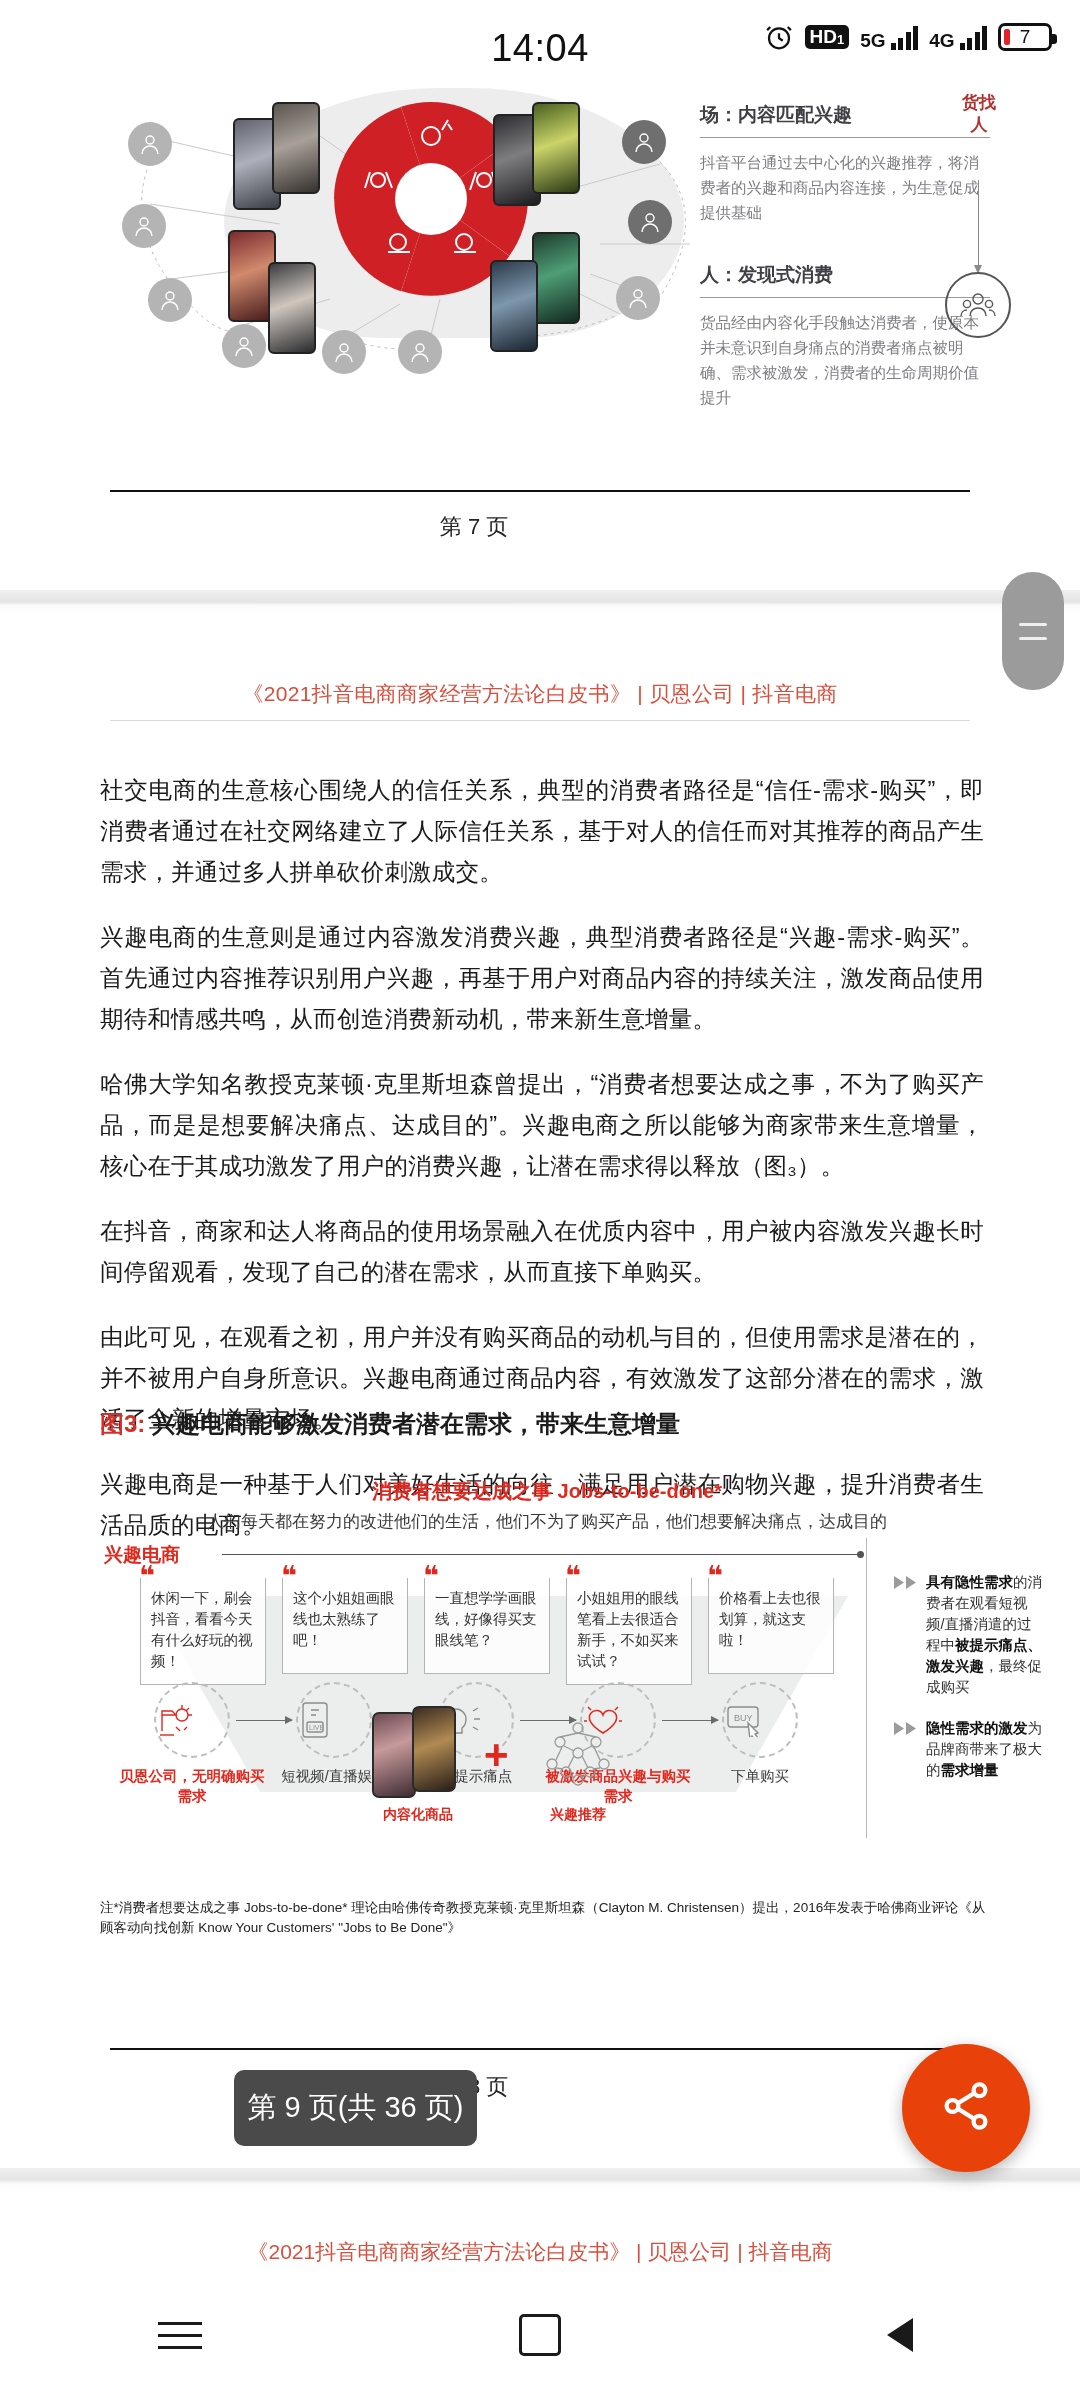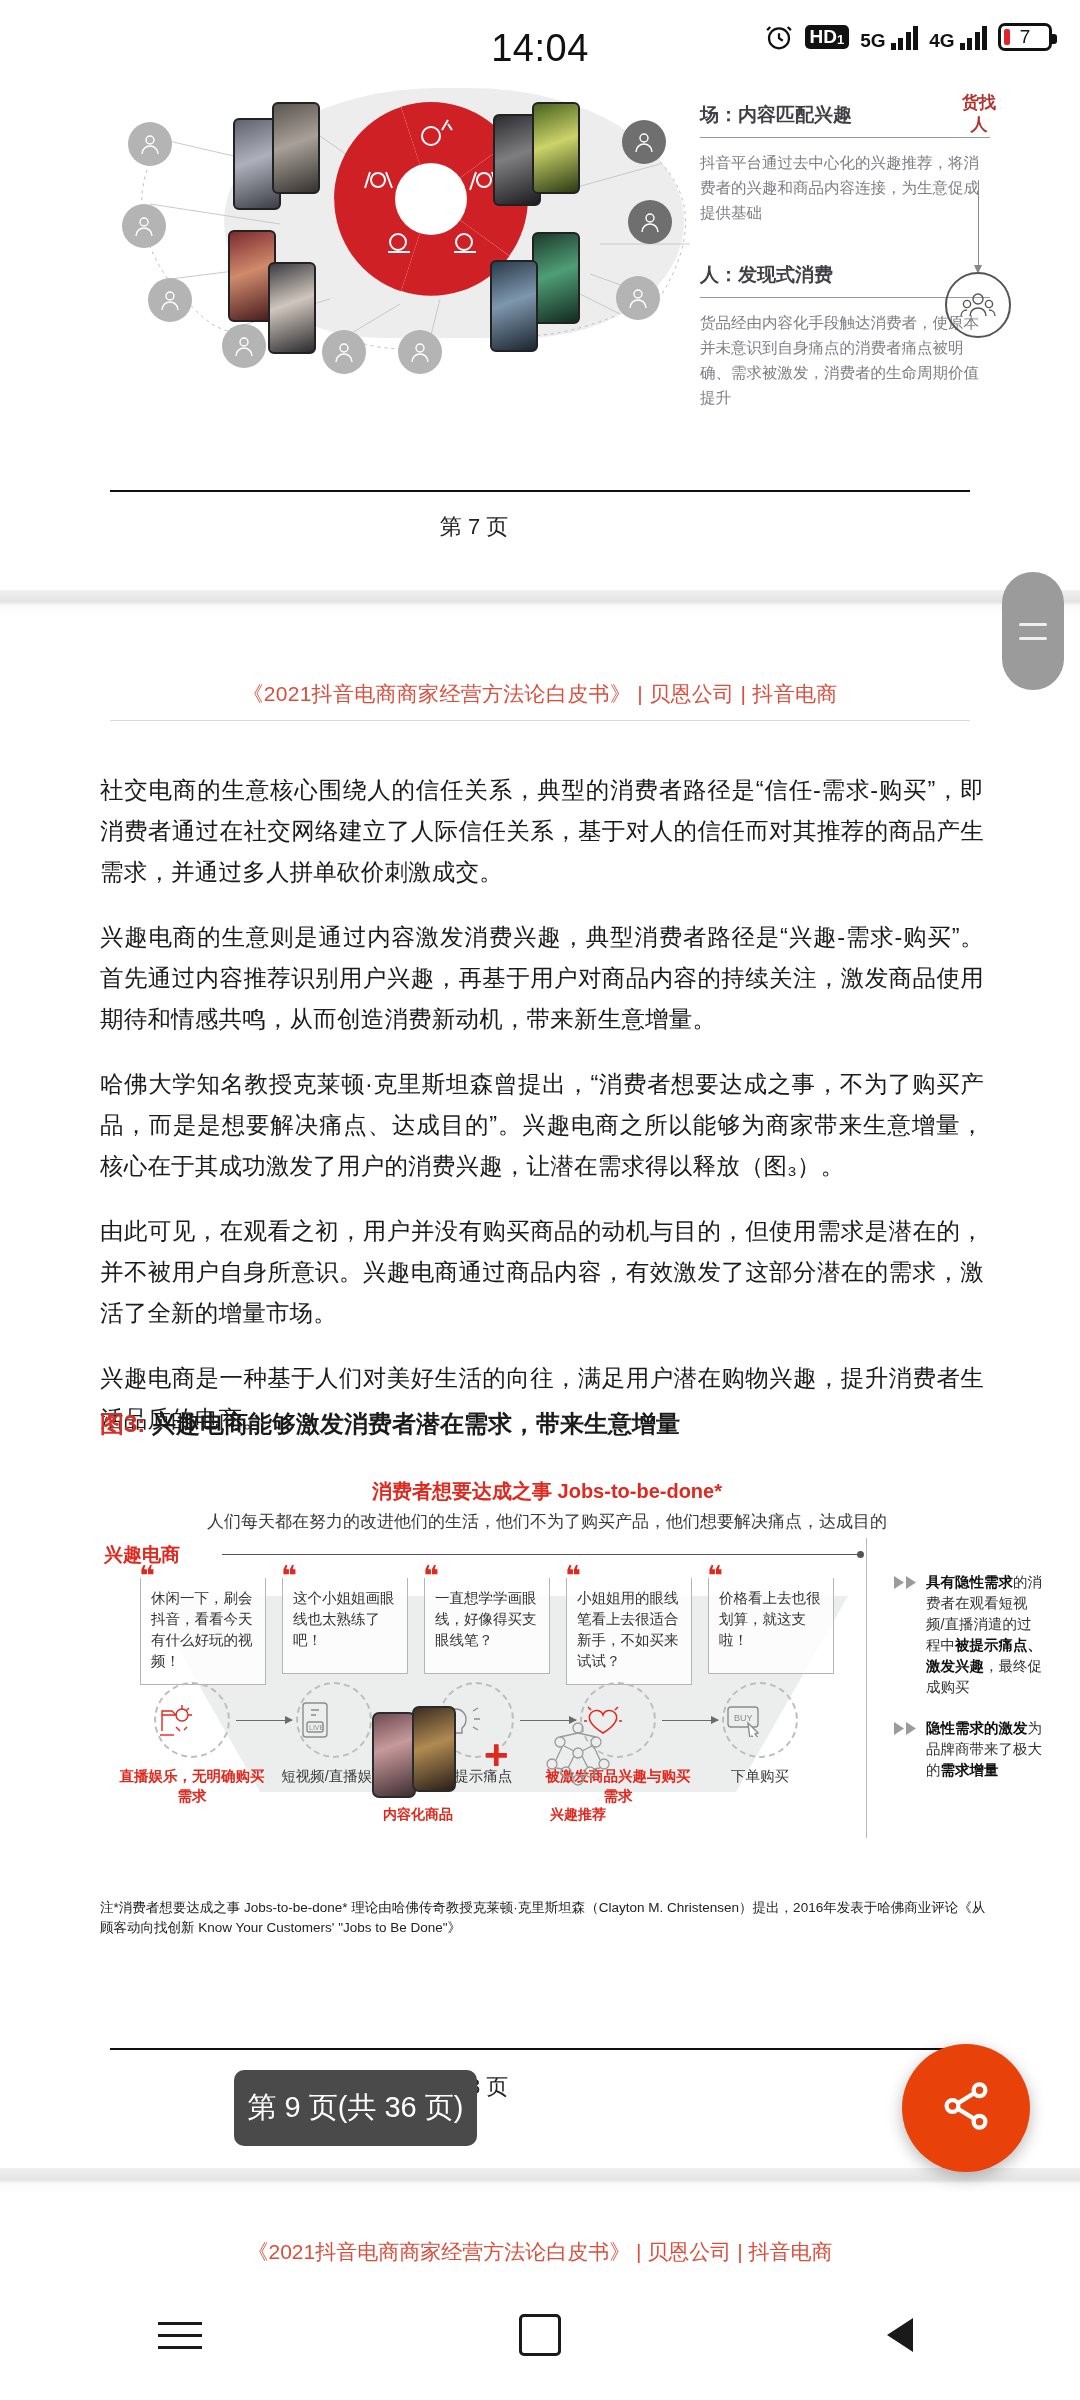--- a/index.html
+++ b/index.html
@@ -413,20 +413,21 @@
 
     <div class="page" id="page8">
 
       <div class="doc-header">《2021抖音电商商家经营方法论白皮书》 | 贝恩公司 | 抖音电商</div>
       <div class="header-rule"></div>
 
       <div class="body-copy">
         <p>社交电商的生意核心围绕人的信任关系，典型的消费者路径是“信任-需求-购买”，即消费者通过在社交网络建立了人际信任关系，基于对人的信任而对其推荐的商品产生需求，并通过多人拼单砍价刺激成交。</p>
         <p>兴趣电商的生意则是通过内容激发消费兴趣，典型消费者路径是“兴趣-需求-购买”。首先通过内容推荐识别用户兴趣，再基于用户对商品内容的持续关注，激发商品使用期待和情感共鸣，从而创造消费新动机，带来新生意增量。</p>
         <p>哈佛大学知名教授克莱顿·克里斯坦森曾提出，“消费者想要达成之事，不为了购买产品，而是是想要解决痛点、达成目的”。兴趣电商之所以能够为商家带来生意增量，核心在于其成功激发了用户的消费兴趣，让潜在需求得以释放（图₃）。</p>
+        <p>在抖音，商家和达人将商品的使用场景融入在优质内容中，用户被内容激发兴趣长时间停留观看，发现了自己的潜在需求，从而直接下单购买。</p>
         <p>由此可见，在观看之初，用户并没有购买商品的动机与目的，但使用需求是潜在的，并不被用户自身所意识。兴趣电商通过商品内容，有效激发了这部分潜在的需求，激活了全新的增量市场。</p>
         <p>兴趣电商是一种基于人们对美好生活的向往，满足用户潜在购物兴趣，提升消费者生活品质的电商。</p>
       </div>
 
       <div class="fig-caption">
         <span class="tag">图3:</span>
         <span>兴趣电商能够激发消费者潜在需求，带来生意增量</span>
       </div>
 
       <div class="fig3">
@@ -503,21 +504,21 @@
             <text x="10" y="18" font-size="9" fill="#8c8c8c" stroke="none" font-family="sans-serif">BUY</text>
             <path d="M24 20 l10 10 l-3 1 l3 4 l-3 2 l-3 -4 l-2 3z" fill="#fff"></path>
           </svg>
         </div>
 
         <div class="flow-arrow" style="left:132px; top:242px; width:56px;"></div>
         <div class="flow-arrow" style="left:274px; top:242px; width:56px;"></div>
         <div class="flow-arrow" style="left:416px; top:242px; width:56px;"></div>
         <div class="flow-arrow" style="left:558px; top:242px; width:56px;"></div>
 
-        <div class="stage-label hot" style="left:13px; top:288px;">直播娱乐，无明确购买需求</div>
+        <div class="stage-label hot" style="left:13px; top:288px;">贝恩公司，无明确购买需求</div>
         <div class="stage-label" style="left:155px; top:288px;">短视频/直播娱乐</div>
         <div class="stage-label" style="left:297px; top:288px;">被提示痛点</div>
         <div class="stage-label hot" style="left:439px; top:288px;">被激发商品兴趣与购买需求</div>
         <div class="stage-label" style="left:581px; top:288px;">下单购买</div>
 
         <div class="combo">
           <div class="phone-pair">
             <div class="ph a"></div>
             <div class="ph b"></div>
           </div>

